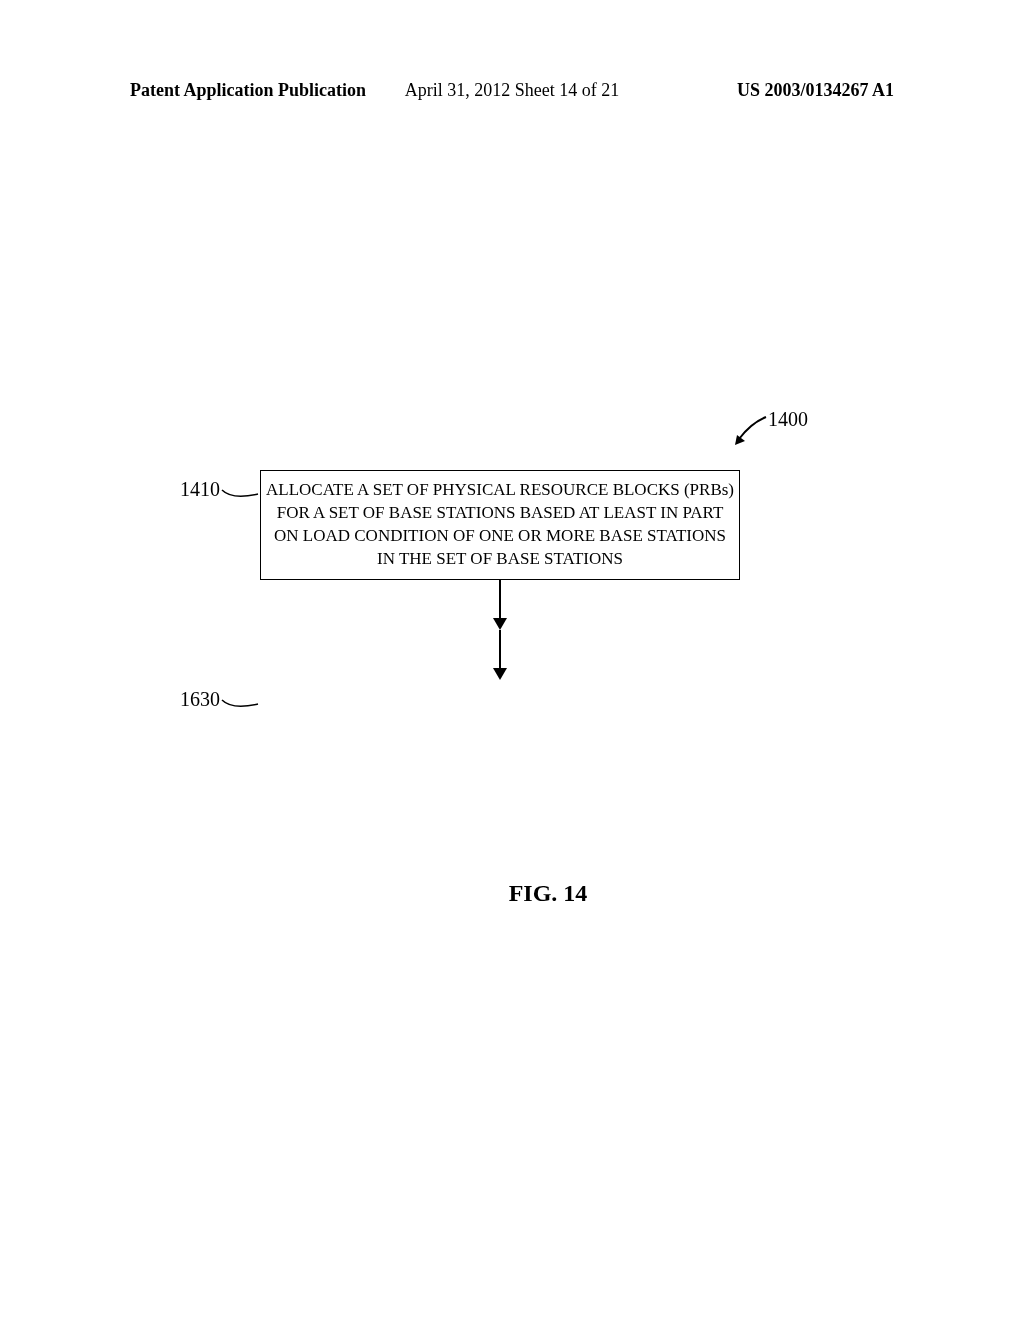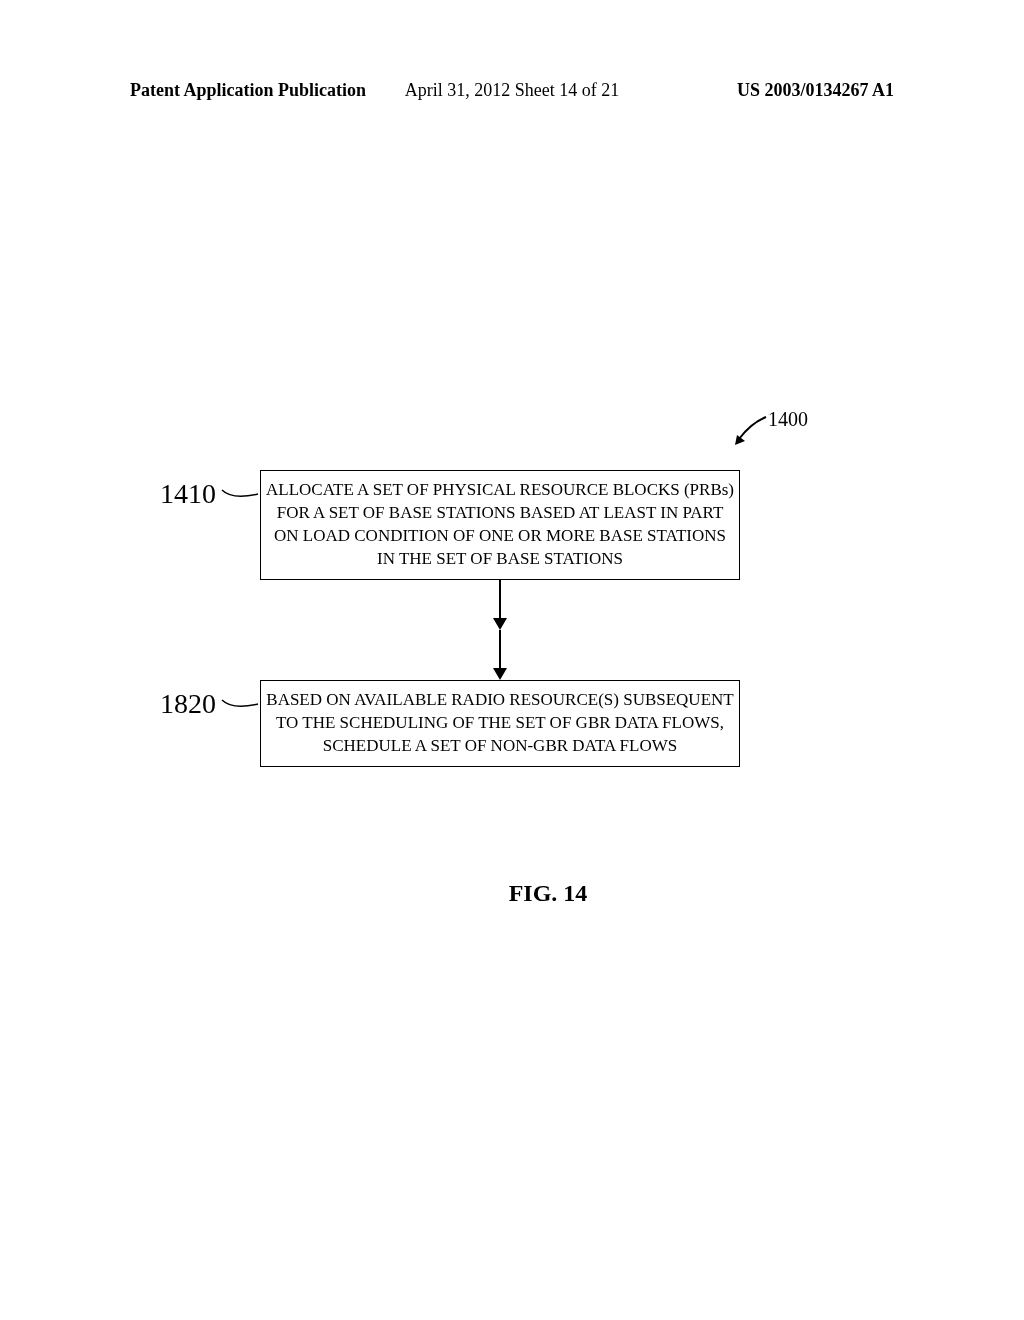--- a/index.html
+++ b/index.html
@@ -55,23 +55,23 @@
       left: 160px;
       width: 700px;
     }
     .step {
       display: flex;
       align-items: flex-start;
       margin-bottom: 0;
     }
     .step-label {
       width: 60px;
-      font-size: 28px;
+      font-size: 20px;
       padding-top: 8px;
-      text-align: left;
+      text-align: right;
     }
     .step-connector {
       width: 40px;
       padding-top: 18px;
     }
     .step-connector svg {
       display: block;
     }
     .step-box {
       border: 1.5px solid black;
@@ -139,24 +139,23 @@
 
 
   <div class="arrow-down">
     <svg width="20" height="50">
       <line x1="10" y1="0" x2="10" y2="40" stroke="black" stroke-width="2"></line>
       <polygon points="10,50 3,38 17,38" fill="black"></polygon>
     </svg>
   </div>
 
   <div class="step">
-    <div class="step-label">1820</div>
+    <div class="step-label">1630</div>
     <div class="step-connector">
       <svg width="40" height="14">
         <path d="M 2 2 Q 12 12 38 6" stroke="black" stroke-width="1.5" fill="none"></path>
       </svg>
     </div>
-    <div class="step-box">BASED ON AVAILABLE RADIO RESOURCE(S) SUBSEQUENT TO THE SCHEDULING OF THE SET OF GBR DATA FLOWS, SCHEDULE A SET OF NON-GBR DATA FLOWS</div>
   </div>
 
 </div>
 
 <div class="fig-label">FIG. 14</div>
 
 </body></html>

